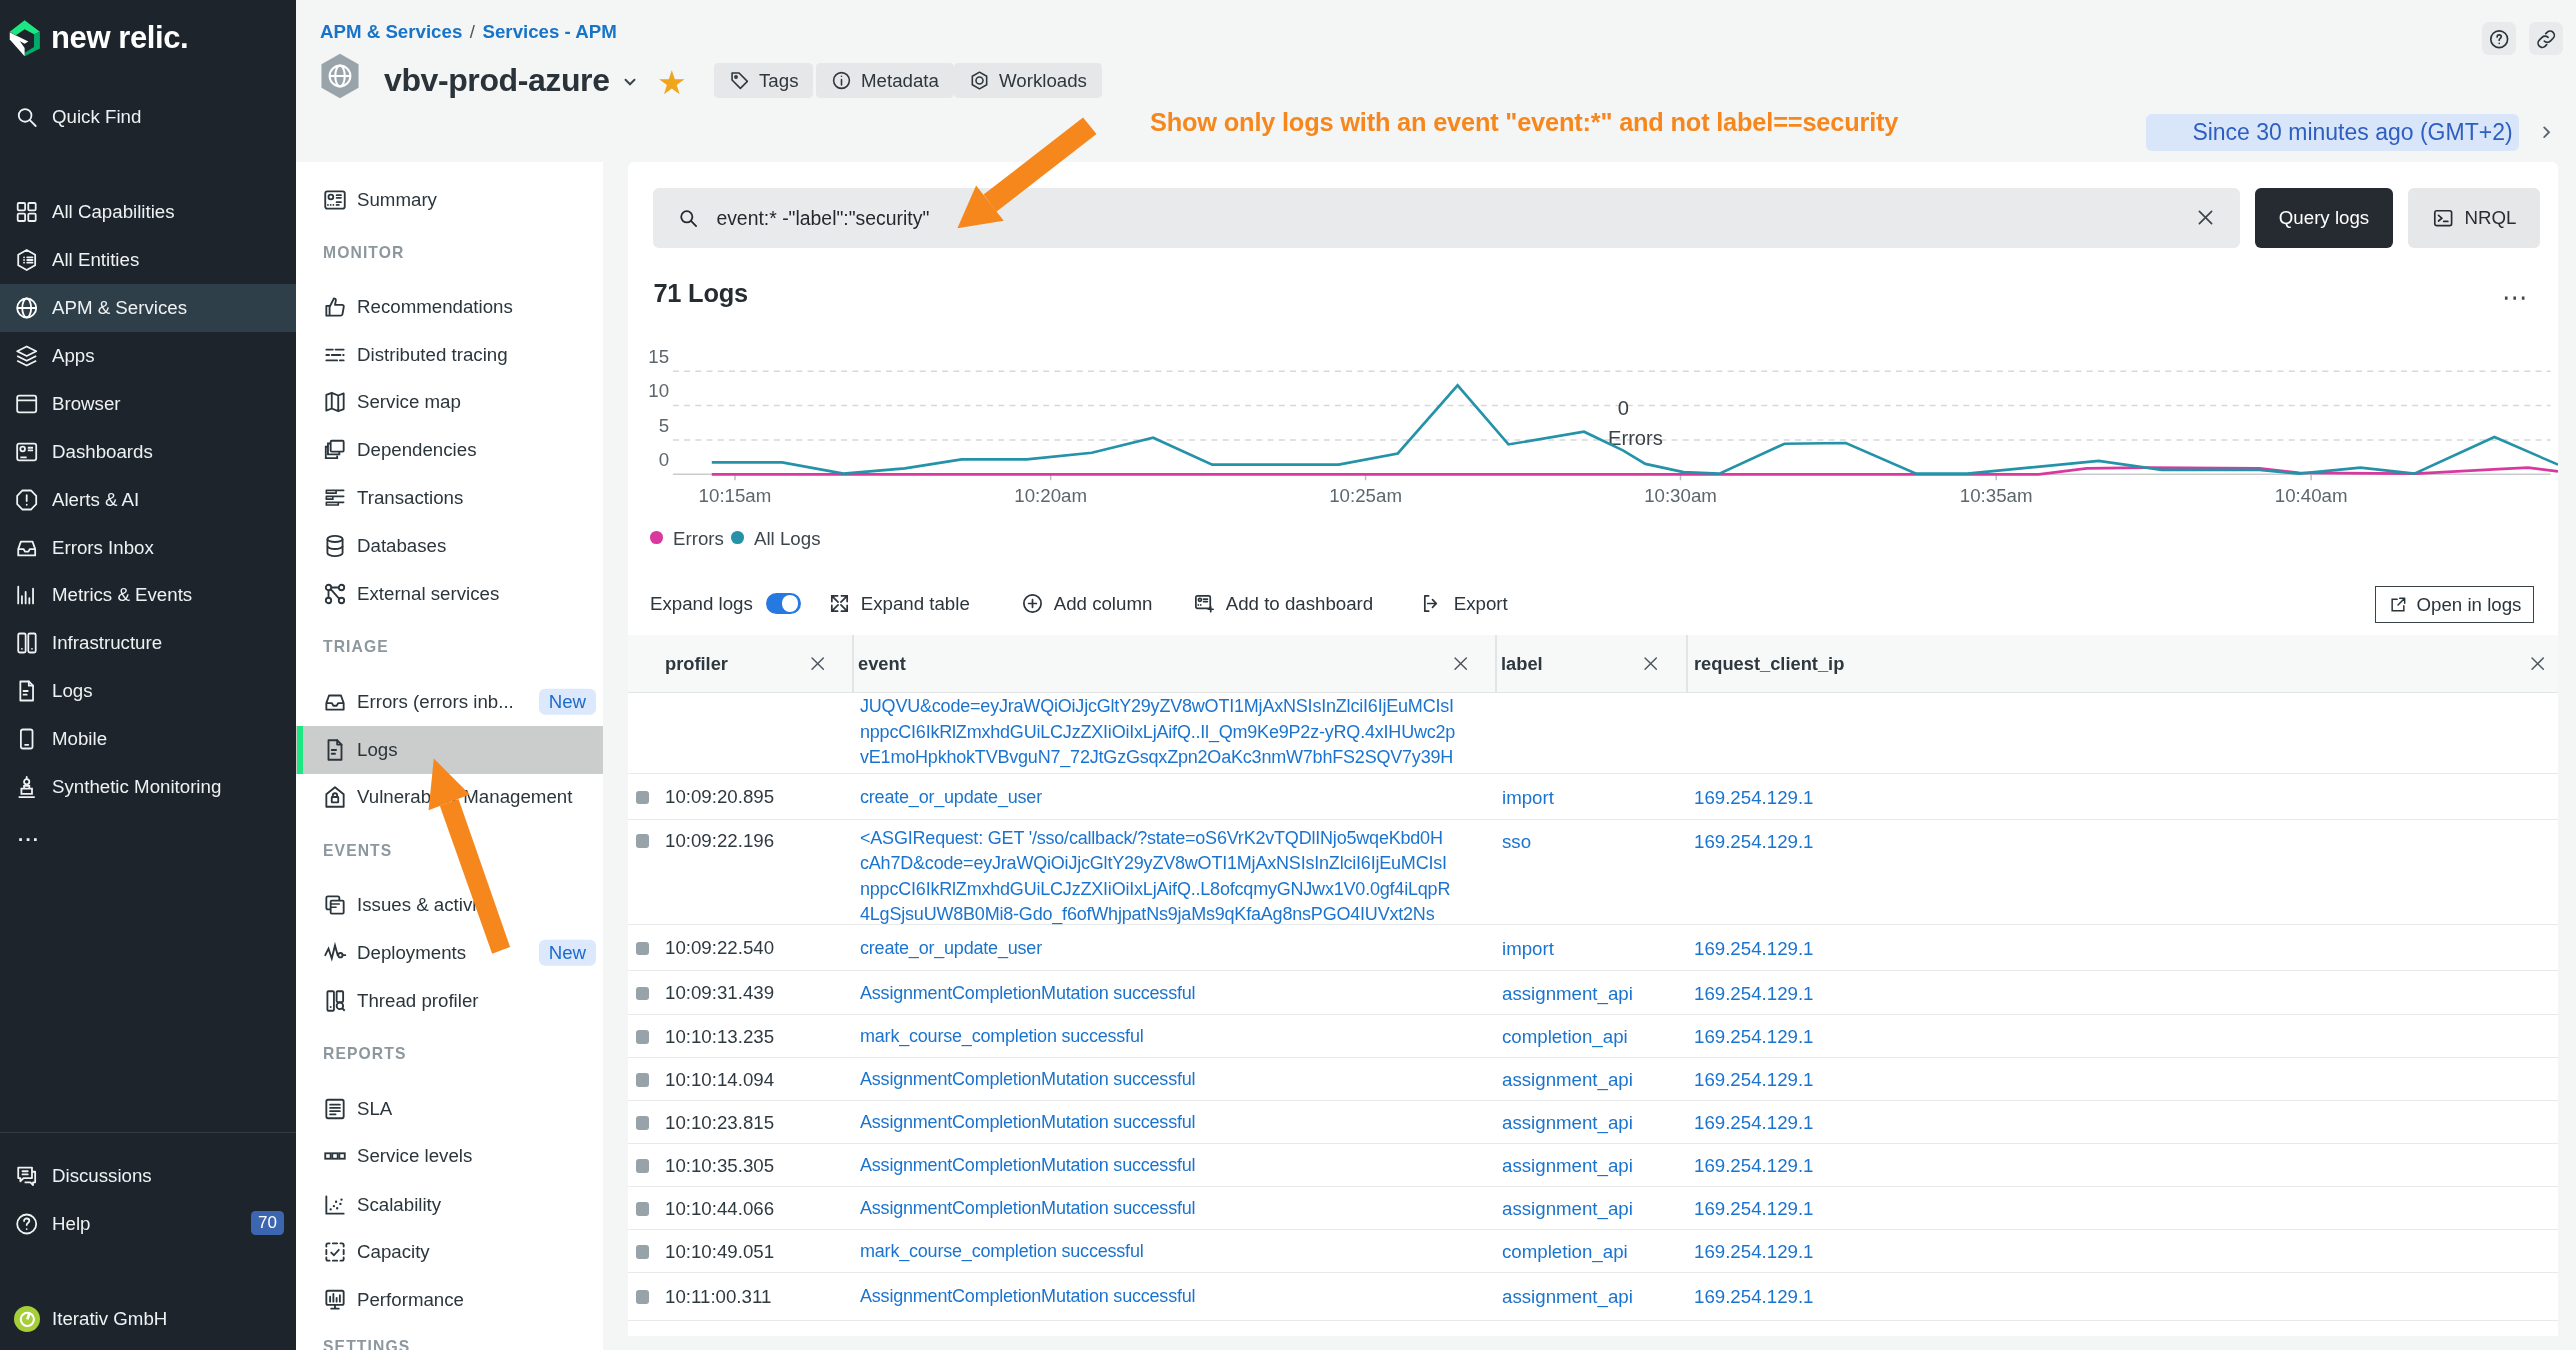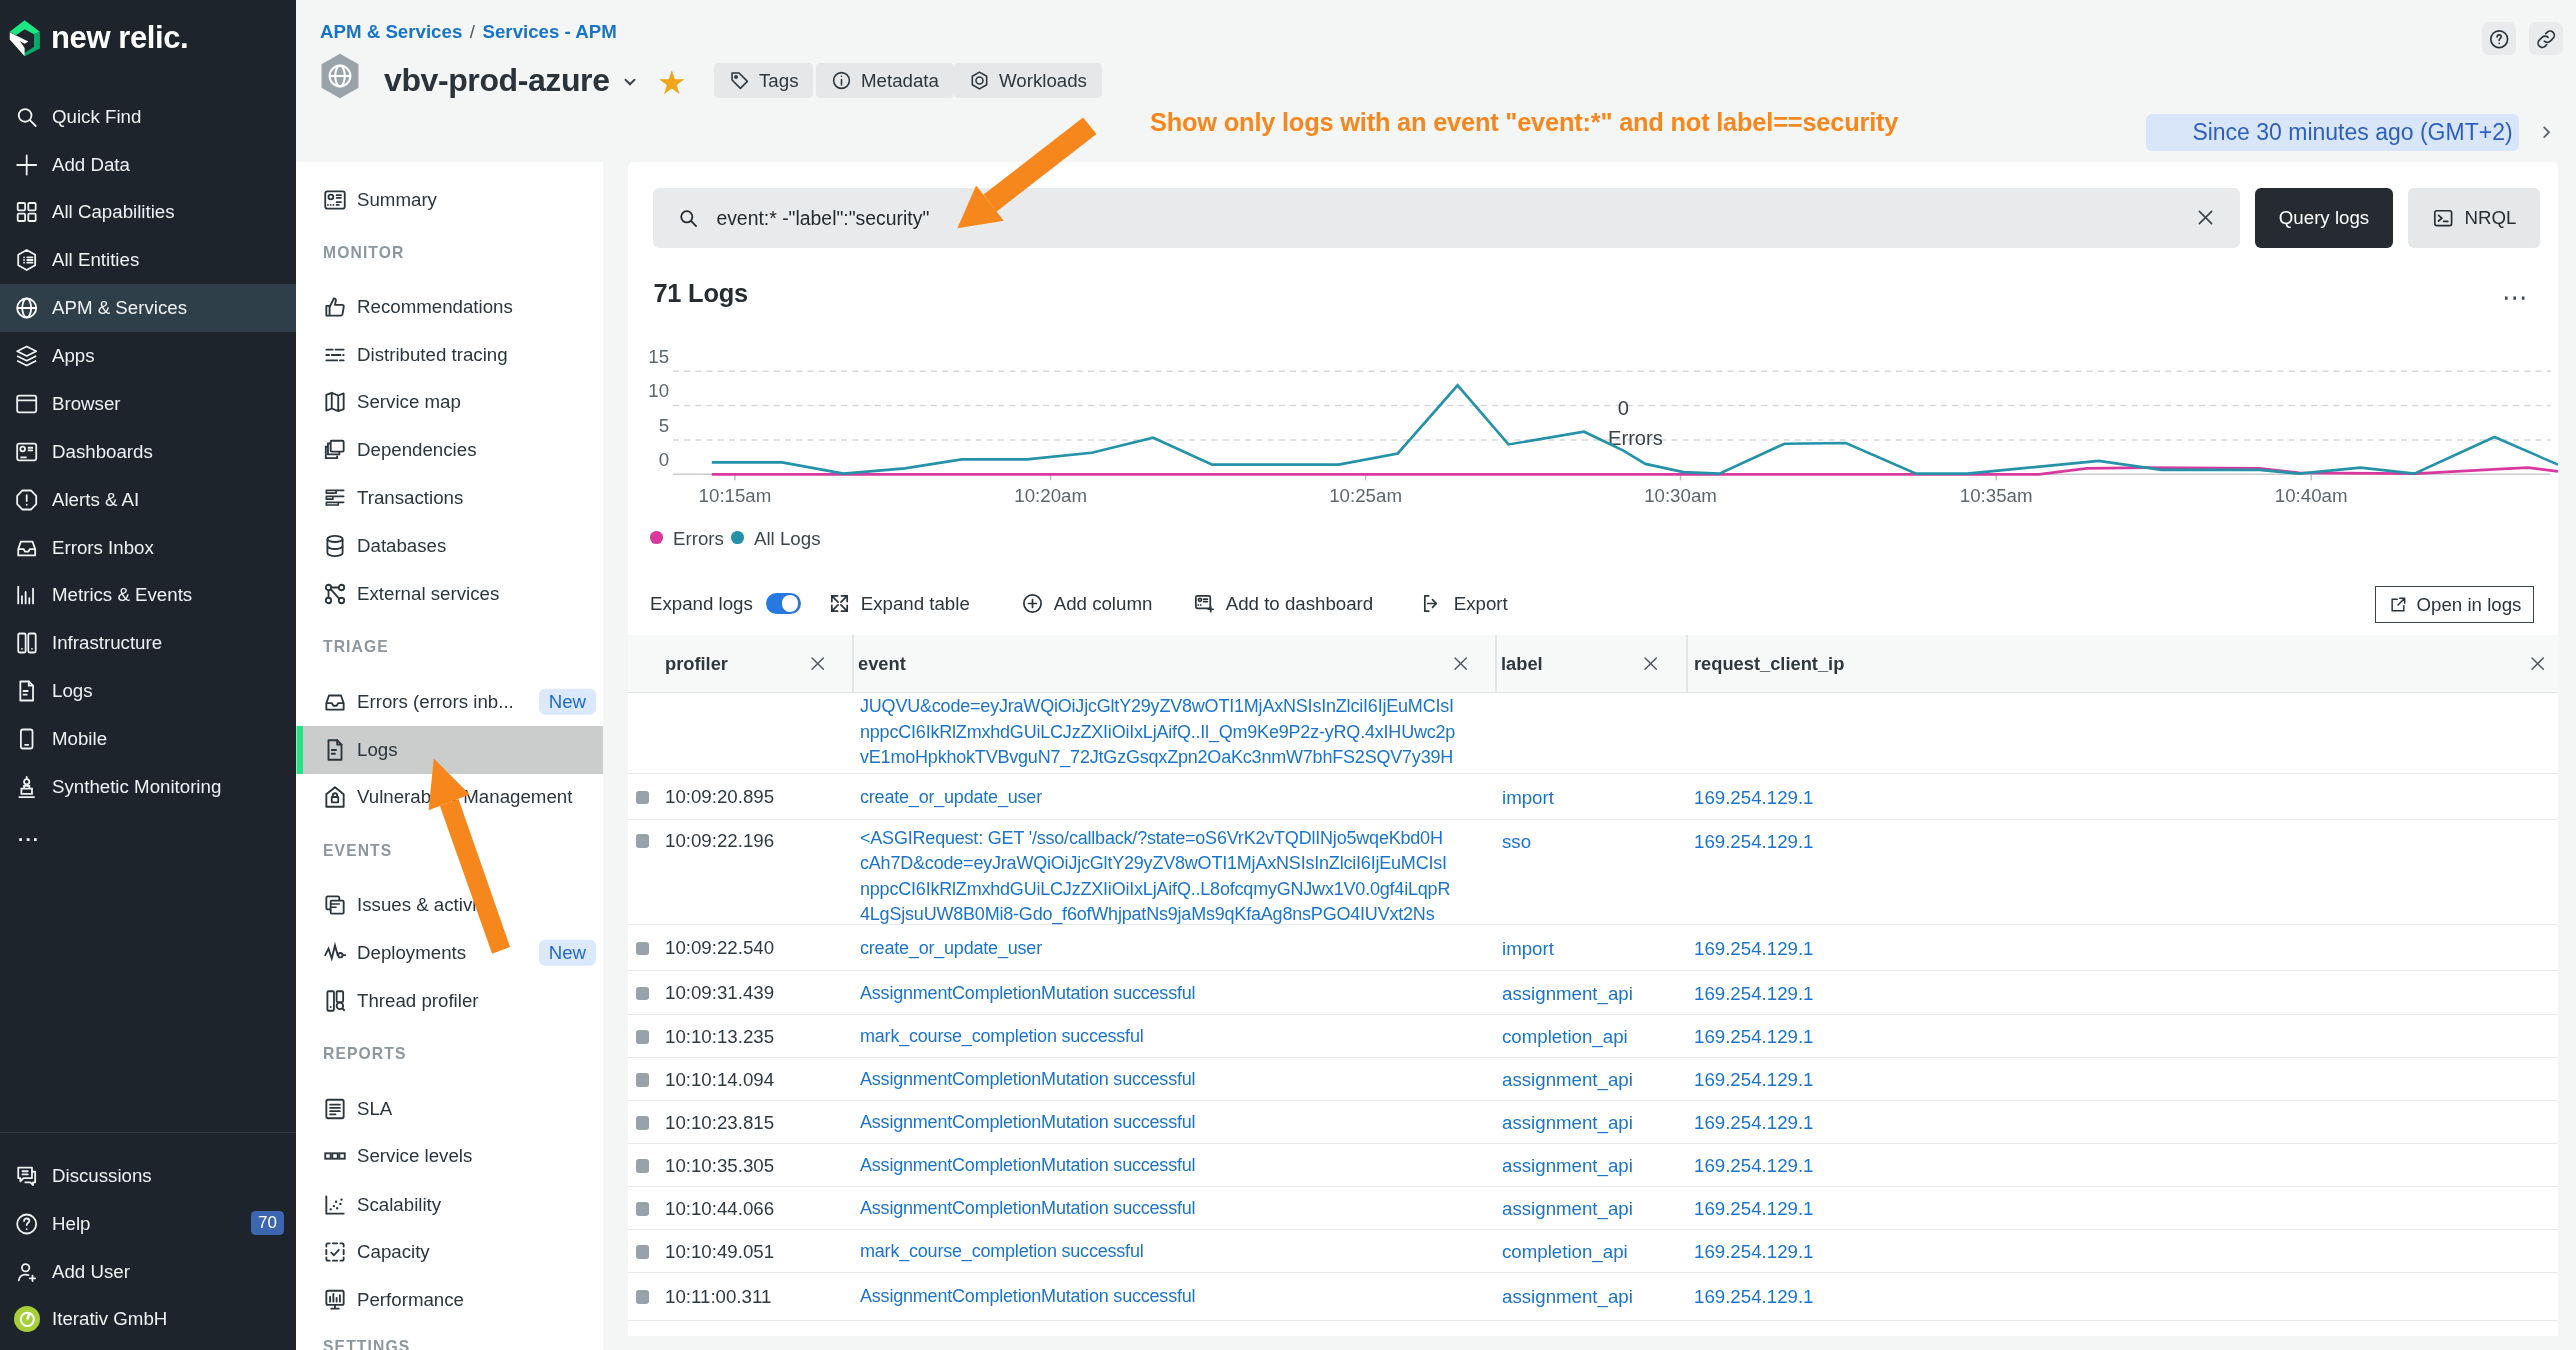--- a/index.html
+++ b/index.html
@@ -87,26 +87,20 @@
     </svg>
     <div class="abs" style="left:51px;top:20px;font-size:31px;font-weight:bold;color:#fff;letter-spacing:-0.4px;">new relic.</div>
 
     <div class="navitem" style="top:93px;">
         <svg viewBox="0 0 24 24" fill="none" stroke="#eff2f3" stroke-width="1.7" stroke-linecap="round">
           <circle cx="10.5" cy="10.5" r="6"></circle>
           <path d="M15 15l5.5 5.5"></path>
         </svg>
         <span class="txt">Quick Find</span>
       </div>
-    <div class="navitem" style="top:141px;">
-        <svg viewBox="0 0 24 24" fill="none" stroke="#eff2f3" stroke-width="1.7" stroke-linecap="round">
-          <path d="M12 3v18M3 12h18"></path>
-        </svg>
-        <span class="txt">Add Data</span>
-      </div>
     <div class="navitem" style="top:188px;">
         <svg viewBox="0 0 24 24" fill="none" stroke="#eff2f3" stroke-width="1.7">
           <rect x="3.5" y="3.5" width="7" height="7" rx="1"></rect>
           <rect x="13.5" y="3.5" width="7" height="7" rx="1"></rect>
           <rect x="3.5" y="13.5" width="7" height="7" rx="1"></rect>
           <rect x="13.5" y="13.5" width="7" height="7" rx="1"></rect>
         </svg>
         <span class="txt">All Capabilities</span>
       </div>
     <div class="navitem" style="top:236px;">
@@ -210,27 +204,20 @@
         <span class="txt">Discussions</span>
       </div>
     <div class="navitem" style="top:1200px;">
         <svg viewBox="0 0 24 24" fill="none" stroke="#eff2f3" stroke-width="1.7" stroke-linecap="round">
           <circle cx="12" cy="12" r="9"></circle>
           <path d="M9.5 9.2c0-1.4 1.1-2.4 2.5-2.4s2.5 1 2.5 2.3c0 1.6-2.5 2-2.5 3.9"></path>
           <path d="M12 16.8h.01"></path>
         </svg>
         <span class="txt">Help</span>
       <div class="abs" style="left:251px;top:10.5px;width:33px;height:24px;background:#3c66b0;border-radius:4.5px;color:#fff;font-size:17px;display:flex;align-items:center;justify-content:center;">70</div>
-      </div>
-    <div class="navitem" style="top:1248px;">
-        <svg viewBox="0 0 24 24" fill="none" stroke="#eff2f3" stroke-width="1.7" stroke-linecap="round">
-          <circle cx="11" cy="8" r="3.5"></circle>
-          <path d="M4.5 20c.5-3.5 3-5.5 6.5-5.5 1 0 1.9.2 2.7.5M17.5 15.5v5M15 18h5"></path>
-        </svg>
-        <span class="txt">Add User</span>
       </div>
     <div class="navitem" style="top:1295px;">
       <div class="abs" style="left:14px;top:11.2px;width:26px;height:26px;background:#a5ce37;border-radius:50%;"></div>
       <svg class="abs" style="left:18px;top:15px;width:18.7px;height:18.7px;transform:none;" viewBox="0 0 24 24" fill="none" stroke="#fff" stroke-width="2.6">
           <circle cx="12" cy="12" r="8.5"></circle>
           <path d="M12 12L14.5 4.5" stroke-width="3.4"></path>
         </svg>
       <span class="txt">Iterativ GmbH</span>
       </div>
   </div>

